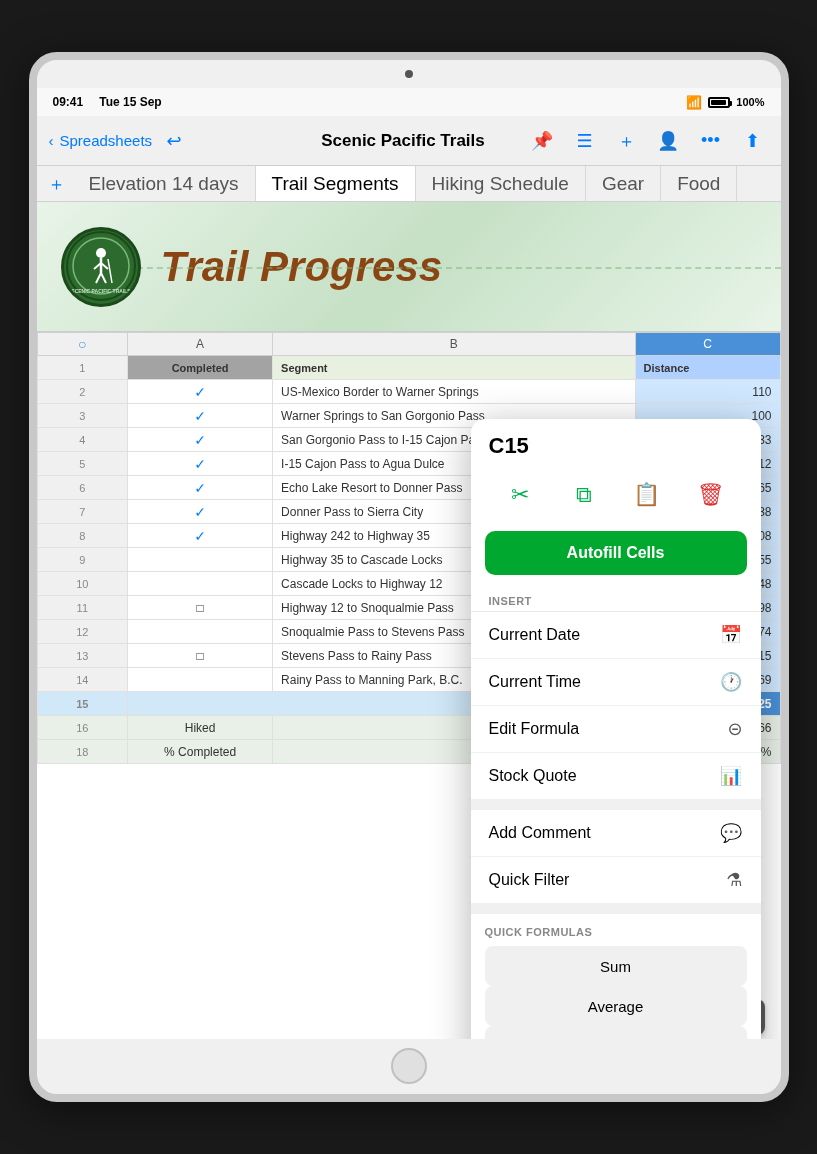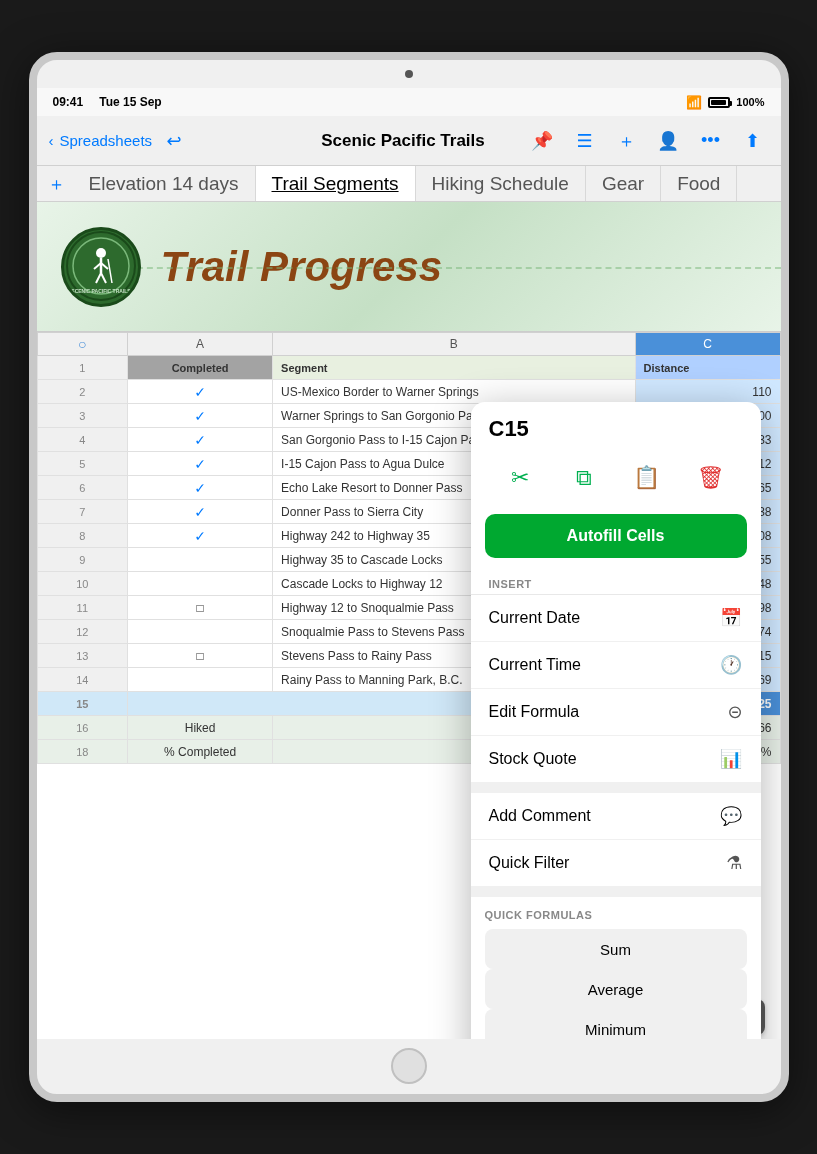--- a/index.html
+++ b/index.html
@@ -104,21 +104,20 @@
       font-size: 19px;
       color: #555;
       cursor: pointer;
       border-right: 1px solid #d8d8d8;
     }
     .tab.active {
       background: #fff;
       color: #000;
       font-weight: 500;
       border-bottom: none;
-      text-decoration: underline;
     }
     .trail-header {
       background: linear-gradient(135deg, #e8f4e8 0%, #c5e0c5 50%, #e8f4e8 100%);
       height: 130px;
       display: flex;
       align-items: center;
       padding: 16px 24px;
       border-bottom: 1px solid #ccc;
       position: relative;
     }
@@ -185,21 +184,21 @@
     table.sheet .col-c.selected { background: #b0d0ff; }
     table.sheet .row-num { background: #f0f0f0; color: #888; text-align: center; width: 28px; font-size: 11px; }
     table.sheet .checkmark { color: #007aff; font-size: 14px; }
     table.sheet .total-row td { background: #d0e8f8; font-weight: bold; }
     table.sheet .hiked-row td { background: #e8f0e8; }
     table.sheet th.col-c-h { background: #4a90d9; color: #fff; }
     
     .popup {
       position: absolute;
       right: 20px;
-      top: 200px;
+      top: 217px;
       width: 290px;
       background: #fff;
       border-radius: 14px;
       box-shadow: 0 8px 40px rgba(0,0,0,0.3);
       padding: 0;
       overflow: hidden;
       z-index: 50;
     }
     .popup-cell-ref {
       padding: 14px 18px 6px;

